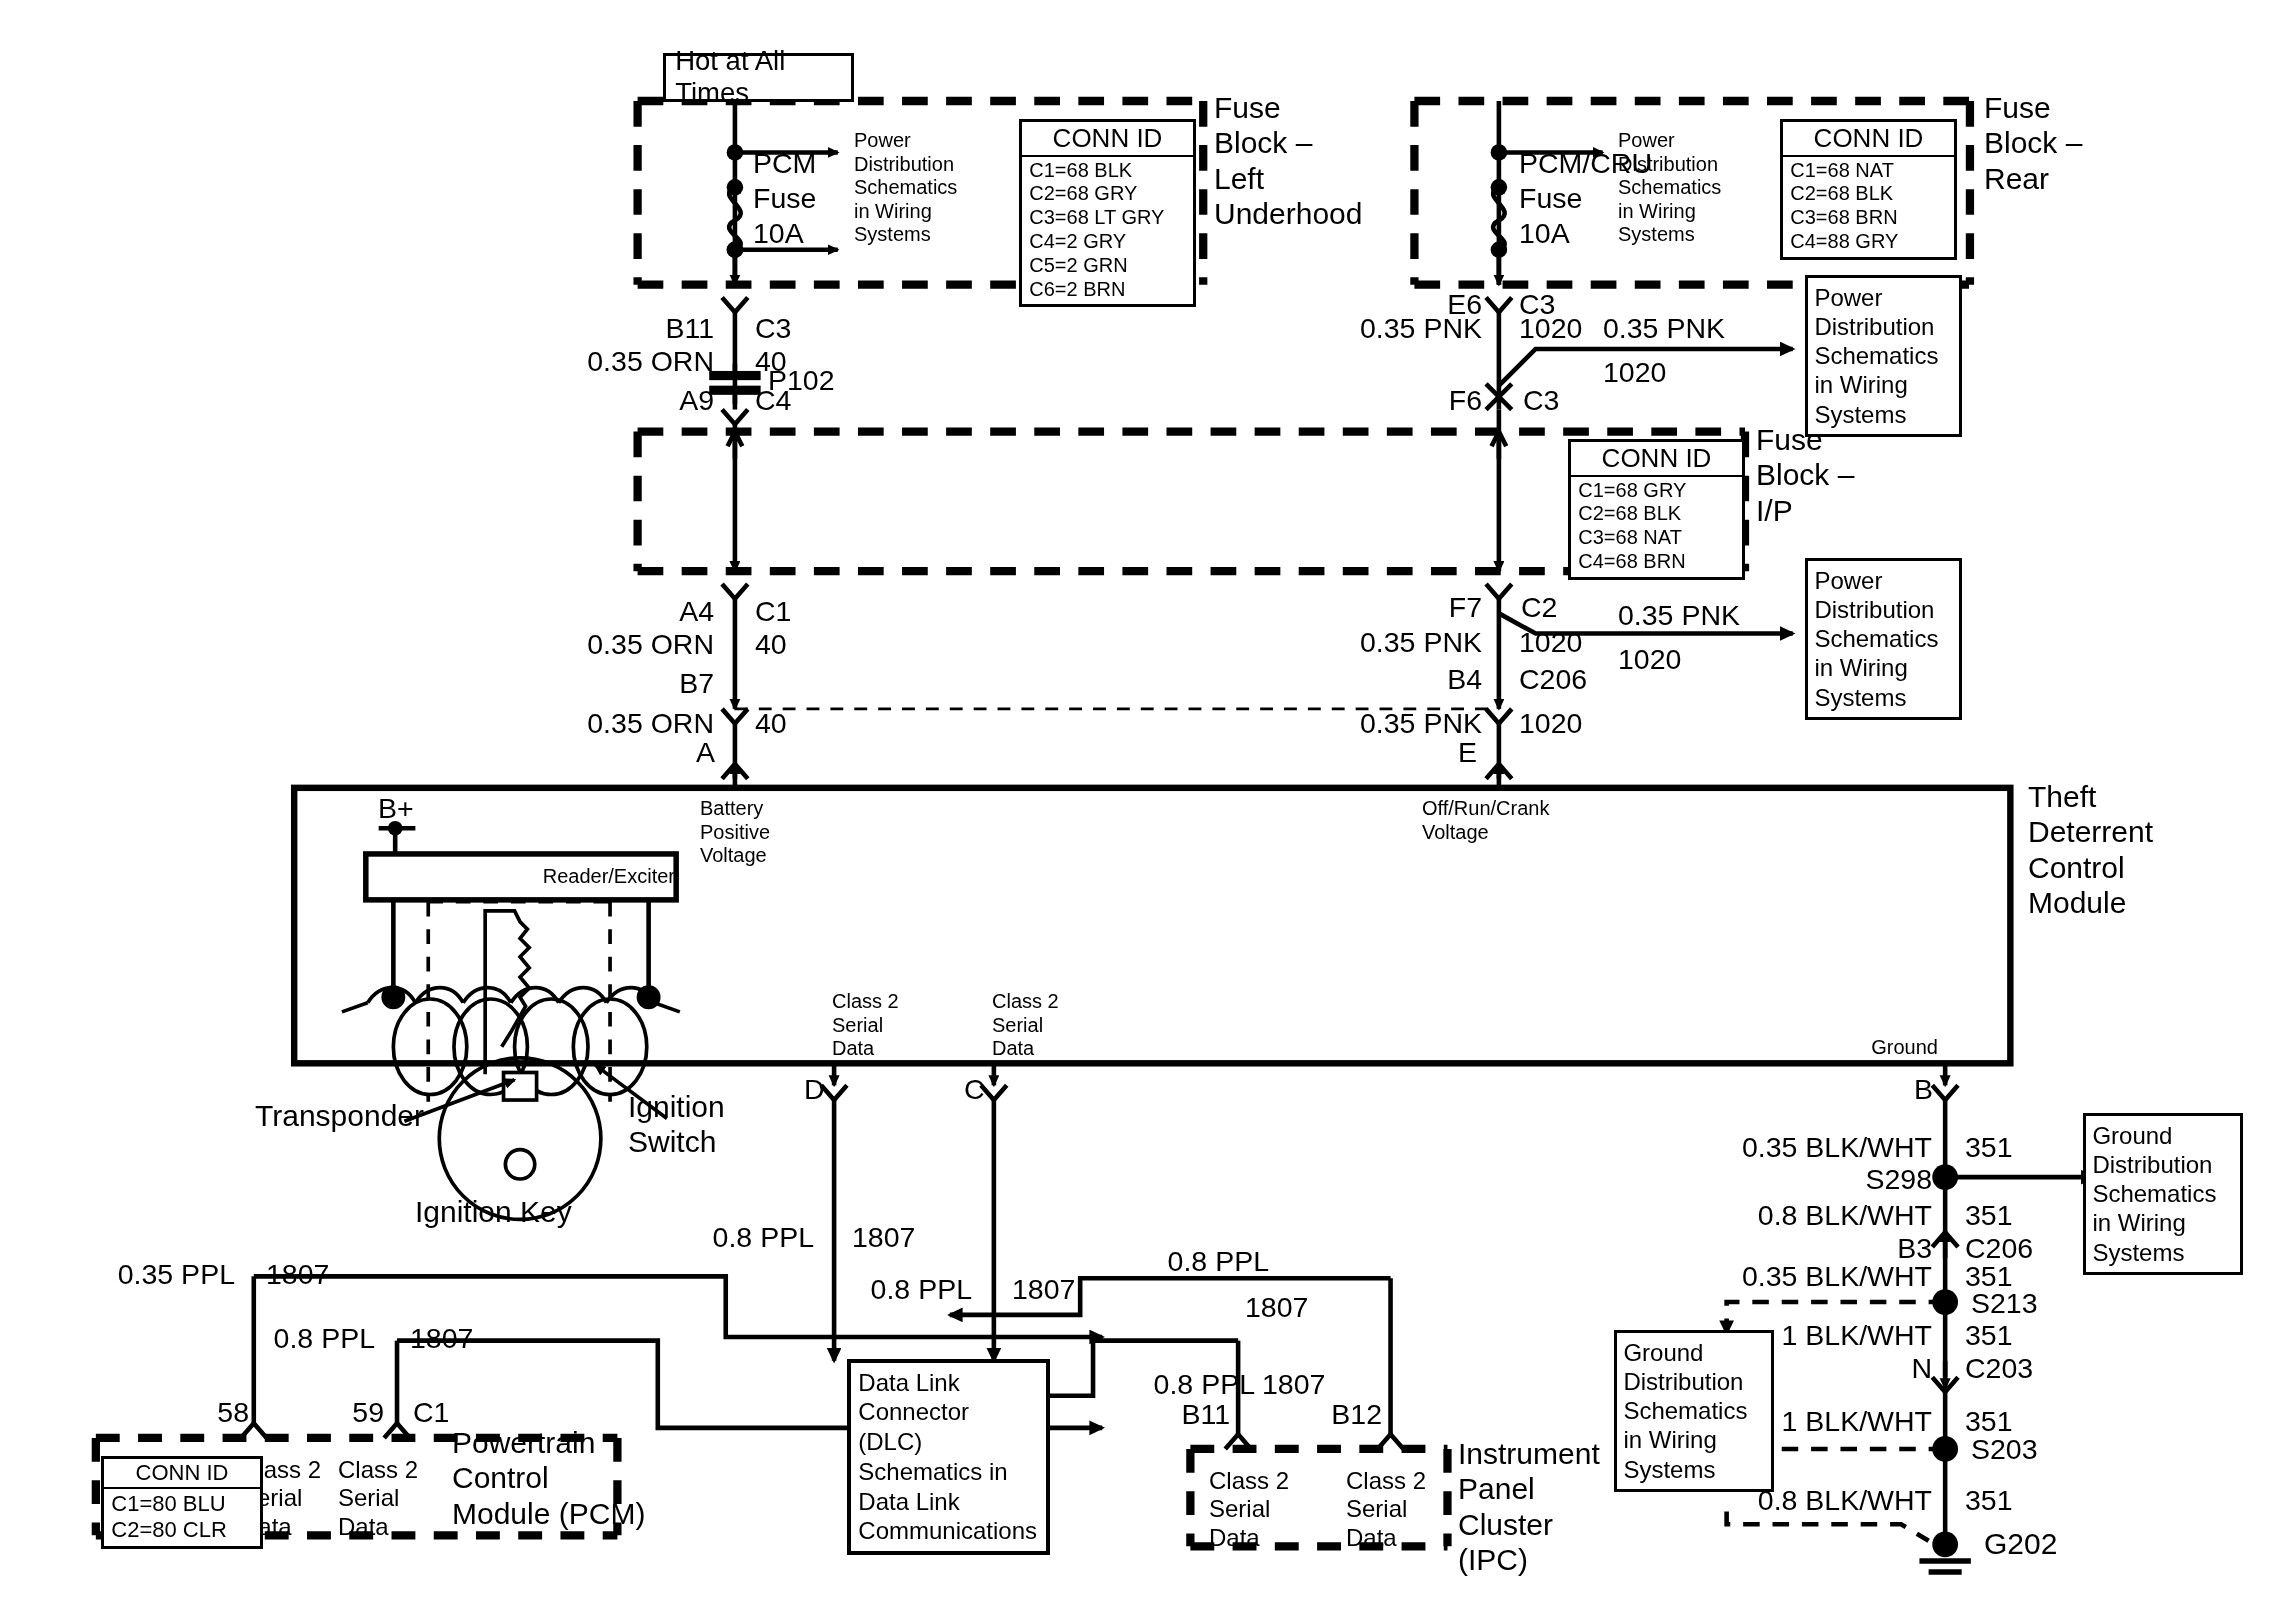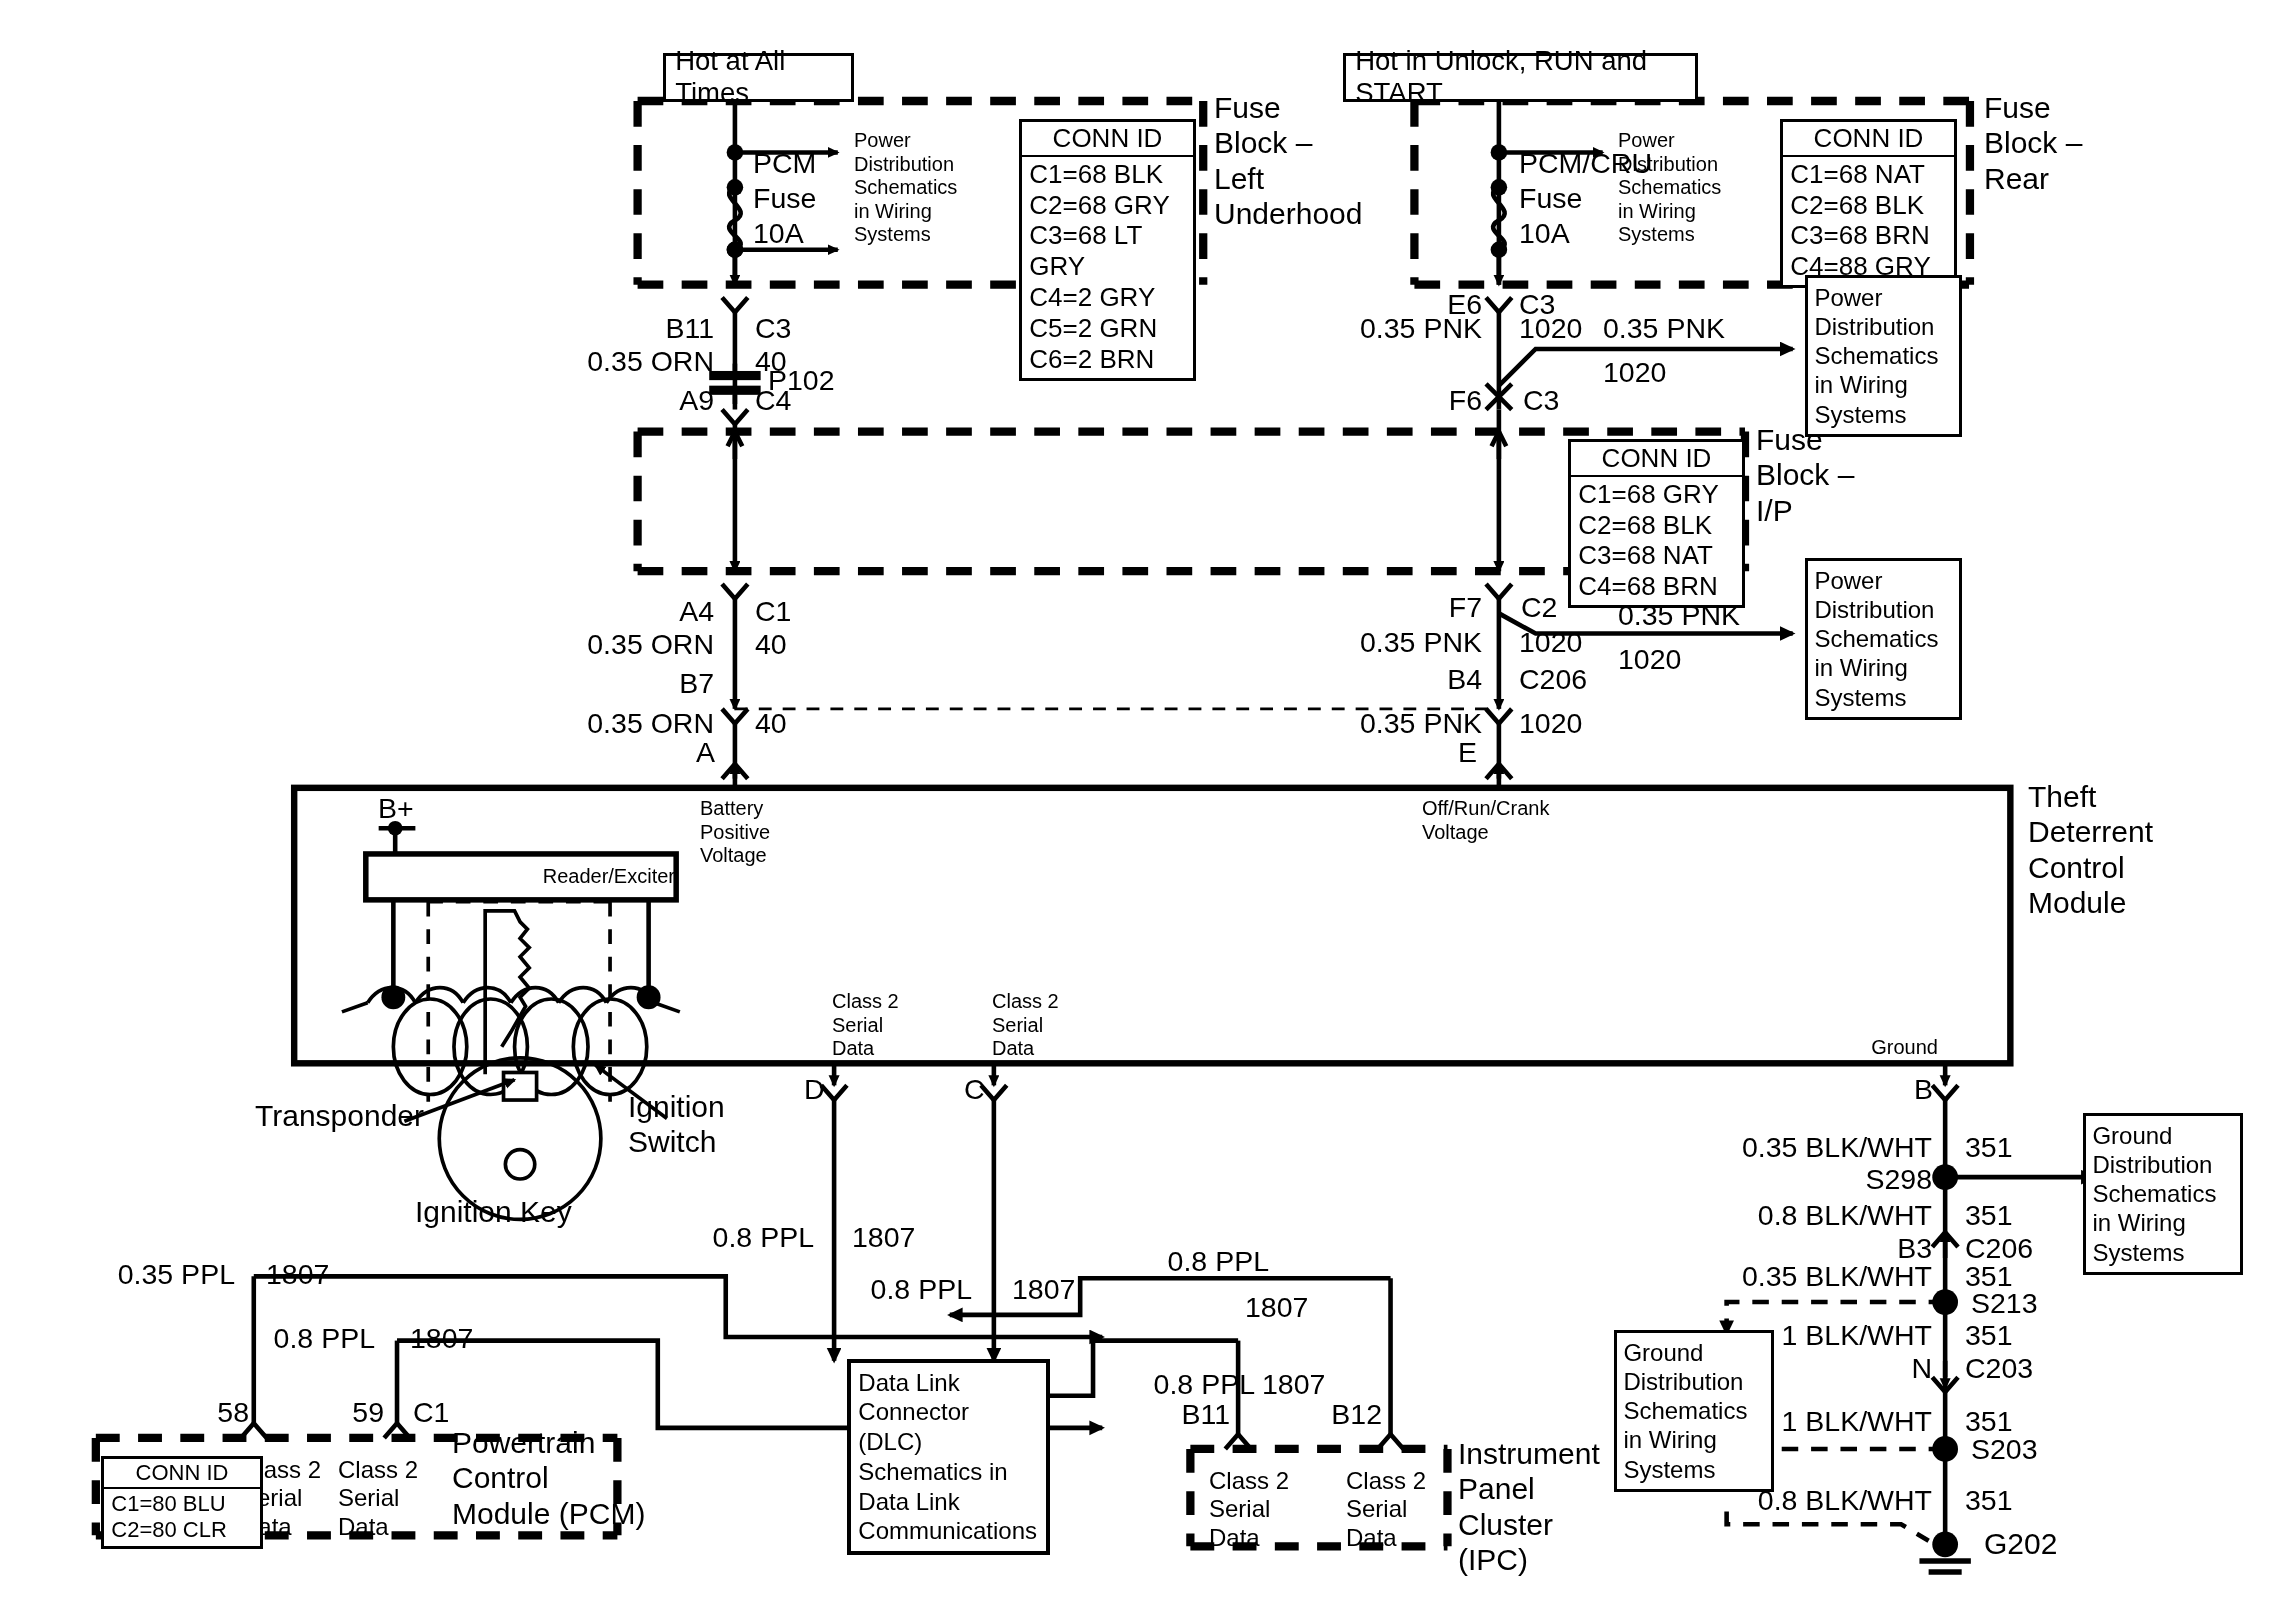--- a/index.html
+++ b/index.html
@@ -11,21 +11,21 @@
   .f28{font-size:20px;}
   .f30{font-size:27.5px;}
   .f31{font-size:28.5px;}
   .f33{font-size:30px;}
   .f26{font-size:24px;}
   .ctr{text-align:right;}
   .rt{text-align:right;}
   .boxtitle{position:absolute;border:3.7px solid #000;background:#fff;display:flex;align-items:center;justify-content:center;padding:1.8px 9.2px;}
   .connbox{position:absolute;border:3.7px solid #000;background:#fff;}
   .connbox .hdr{text-align:center;font-size:26px;border-bottom:2.8px solid #000;padding:0.9px 5.5px;}
-  .connbox .rows{padding:1.8px 7.3px 2.8px 7.3px;font-size:26px;line-height:1.19;}
+  .connbox .rows{padding:1.8px 7.3px 2.8px 7.3px;font-size:20px;line-height:1.19;}
   .refbox{position:absolute;border:3.7px solid #000;background:#fff;font-size:24px;line-height:1.22;padding:4.6px 6.4px;}
   .dlcbox{position:absolute;border:4.6px solid #000;background:#fff;font-size:24px;line-height:1.24;padding:4.6px 7.3px;}
 </style>
 </head>
 <body>
 
 <div id="stage">
 
   <svg id="svgroot" viewBox="0 0 2491 1761">
     <defs>
@@ -208,21 +208,20 @@
     <path d="M1348,1460 L1190,1460 L1190,1520 L1034,1520" fill="none" stroke="#000" stroke-width="5" marker-end="url(#arwbig)"></path>
 
     <path d="M1500,1578 L1514,1562 L1528,1578" fill="none" stroke="#000" stroke-width="5"></path>
     <line x1="1514" y1="1562" x2="1514" y2="1392" stroke="#000" stroke-width="5"></line>
     <path d="M1514,1392 L1176,1392 L1176,1432 L1034,1432" fill="none" stroke="#000" stroke-width="5" marker-end="url(#arwbig)"></path>
 
   </svg>
 
   <div class="boxtitle f30" style="left:663px;top:53px;width:167px;height:39px;">Hot at All Times</div>
 
-  <div class="boxtitle f30" style="left:1343px;top:53px;width:331px;height:39px;">Hot in Unlock, RUN and START</div>
 
   <div class="lbl f31" style="left:753px;top:147px;">PCM</div>
   <div class="lbl f31" style="left:753px;top:182px;">Fuse</div>
   <div class="lbl f31" style="left:753px;top:217px;">10A</div>
   <div class="lbl f28" style="left:854px;top:129px;">Power
 Distribution
 Schematics
 in Wiring
 Systems</div>
 

